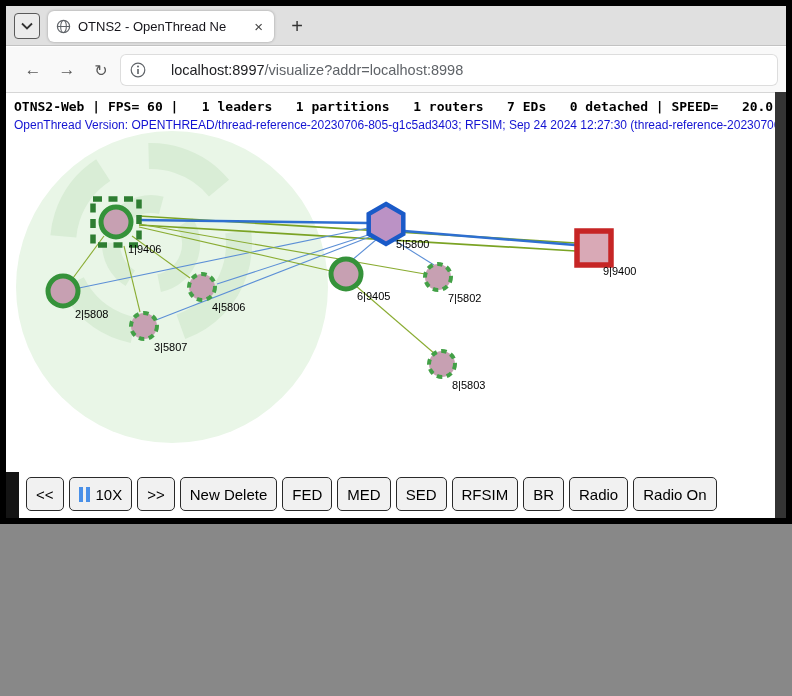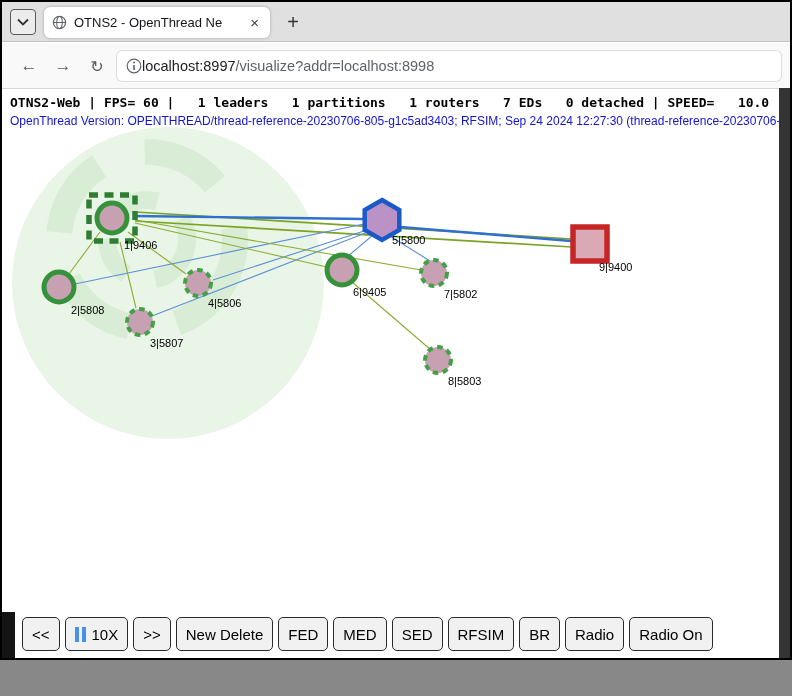--- a/index.html
+++ b/index.html
@@ -1,19 +1,19 @@
 <!DOCTYPE html>
 <html><head>
 <meta charset="utf-8">
 <style>
   * { box-sizing: border-box; margin: 0; padding: 0; }
   body { margin: 0; background: #888; font-family: "Liberation Sans", sans-serif; }
   .window {
-    position: relative; width: 792px; height: 660px;
-    border: 2px solid #000000; background: #fff; overflow: hidden;
+    position: relative; width: 792px; height: 524px;
+    border: 6px solid #000000; background: #fff; overflow: hidden;
   }
 
   
   .tabstrip {
     position: absolute; top: 0; left: 0; right: 0; height: 40px;
     background: #e0e0e0; border-bottom: 1px solid #c2c2c2;
   }
   .tabs-dropdown {
     position: absolute; left: 8px; top: 7px; width: 26px; height: 26px;
     border: 1px solid #5a5a5a; border-radius: 4px; background: #ececec;
@@ -41,21 +41,21 @@
   }
   .navbtn {
     position: absolute; top: 10px; width: 26px; height: 26px;
     display: flex; align-items: center; justify-content: center;
     font-size: 17px; color: #5a5a5a; cursor: pointer; border-radius: 4px;
   }
   .back { left: 14px; } .fwd { left: 48px; } .reload { left: 82px; font-size: 16px; }
   .urlbar {
     position: absolute; left: 114px; right: 8px; top: 7px; height: 32px;
     background: #fff; border-radius: 6px; box-shadow: inset 0 0 0 1px #ddd;
-    display: flex; align-items: center; padding: 0 10px; gap: 0;
+    display: flex; align-items: center; padding: 0 10px; gap: 25px;
   }
   .url-text { font-size: 14.5px; white-space: nowrap; overflow: hidden; }
   .url-host { color: #202124; }
   .url-rest { color: #5f6368; }
 
   
   .content {
     position: absolute; top: 88px; left: 0; right: 0; bottom: 0;
     background: #fff; overflow: hidden;
   }
@@ -137,21 +137,21 @@
       <svg class="iconsvg" width="16" height="16" viewBox="0 0 16 16">
         <circle cx="8" cy="8" r="6.8" fill="none" stroke="#5f6368" stroke-width="1.2"></circle>
         <rect x="7.2" y="7" width="1.6" height="5" fill="#5f6368"></rect>
         <circle cx="8" cy="4.6" r="1" fill="#5f6368"></circle>
       </svg>
       <span class="url-text"><span class="url-host">localhost:8997</span><span class="url-rest">/visualize?addr=localhost:8998</span></span>
     </div>
   </div>
 
   <div class="content">
-    <div class="status-line">OTNS2-Web | FPS= 60 |   1 leaders   1 partitions   1 routers   7 EDs   0 detached | SPEED=   10.0</div>
+    <div class="status-line">OTNS2-Web | FPS= 60 |   1 leaders   1 partitions   1 routers   7 EDs   0 detached | SPEED=   20.0</div>
     <div class="version-line">OpenThread Version: OPENTHREAD/thread-reference-20230706-805-g1c5ad3403; RFSIM; Sep 24 2024 12:27:30 (thread-reference-20230706-80</div>
 
     <svg class="canvas" width="788" height="605" viewBox="0 0 788 605">
 
       <circle class="partition" cx="166" cy="193" r="156"></circle>
 
       <g transform="rotate(18 145 150)">
         <circle class="wm" cx="145" cy="150" r="88" stroke-width="26" stroke-dasharray="80 48"></circle>
         <circle class="wm" cx="145" cy="150" r="40" stroke-width="18" stroke-dasharray="42 30"></circle>
       </g>

